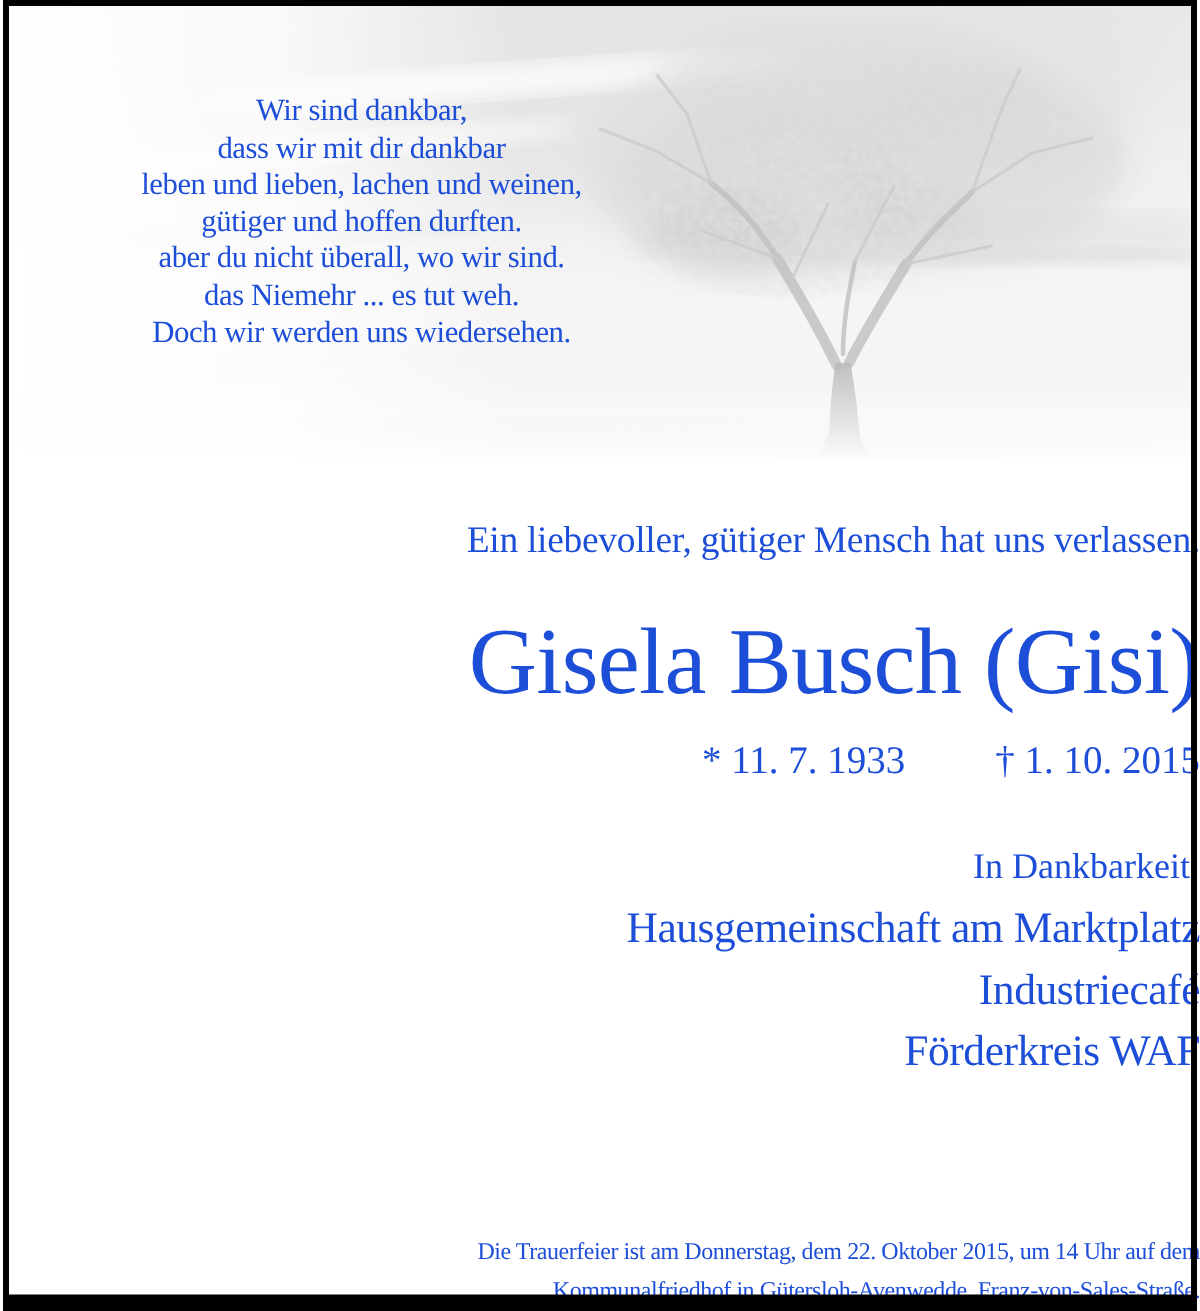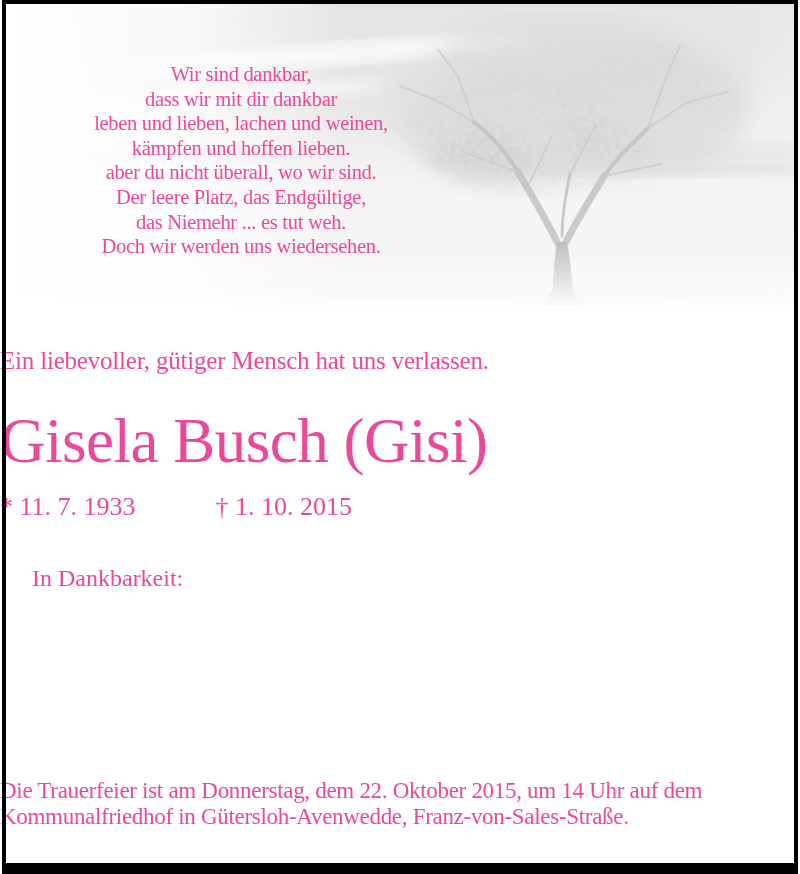--- a/index.html
+++ b/index.html
@@ -3,21 +3,21 @@
 <meta charset="utf-8">
 <style>
   html, body { margin: 0; padding: 0; background: #ffffff; }
   .page {
     position: relative;
     width: 800px;
     height: 874px;
     background: #ffffff;
     overflow: hidden;
     font-family: "Liberation Serif", "DejaVu Serif", serif;
-    color: #ec4899;
+    color: #1d4ed8;
   }
   
   .frame {
     position: absolute;
     top: 0; left: 2px; right: 2px; bottom: 0;
     border-top: 4px solid #000;
     border-left: 4px solid #000;
     border-right: 4px solid #000;
     border-bottom: 11px solid #000;
     pointer-events: none;
@@ -25,21 +25,21 @@
   }
   .photo {
     position: absolute;
     top: 4px; left: 6px; right: 6px;
     height: 302px;
     overflow: hidden;
     z-index: 0;
   }
   .photo svg { display: block; width: 100%; height: 100%; }
 
-  .textblock { position: absolute; left: 0; right: 0; text-align: left; z-index: 2; }
+  .textblock { position: absolute; left: 0; right: 0; text-align: right; z-index: 2; }
 
   .poem {
     position: absolute;
     top: 62px; left: 4px; width: 474px;
     text-align: center;
     font-size: 20.5px;
     line-height: 24.6px;
     letter-spacing: -0.3px;
     z-index: 2;
   }
@@ -50,35 +50,35 @@
   }
   .name {
     top: 405px;
     font-size: 63px;
     letter-spacing: -0.5px;
   }
   .dates {
     top: 492px;
     font-size: 26px;
   }
-  .dates .death { margin-left: 80px; }
+  .dates .death { margin-left: 60px; }
   .thanks {
     top: 565px;
     font-size: 24px;
     margin-left: 32px;
   }
   .mourners {
     top: 599px;
     font-size: 29px;
     line-height: 41px;
     letter-spacing: -0.3px;
   }
   .funeral {
-    top: 778px;
-    font-size: 23px;
+    top: 822px;
+    font-size: 16px;
     line-height: 26px;
     letter-spacing: -0.3px;
   }
 </style>
 </head>
 <body>
 
 <div class="page">
 
   <div class="photo" title="Faded black-and-white photograph of a leafless tree with a forked trunk in a bright wintry landscape">
@@ -173,37 +173,41 @@
       <rect x="0" y="0" width="340" height="302" fill="url(#fadeL)"></rect>
       <rect x="0" y="235" width="788" height="67" fill="url(#fadeB)"></rect>
       <rect x="0" y="0" width="788" height="302" fill="#ffffff" opacity="0.16"></rect>
     </svg>
   </div>
 
   <div class="poem">
     <div>Wir sind dankbar,</div>
     <div>dass wir mit dir dankbar</div>
     <div>leben und lieben, lachen und weinen,</div>
-    <div>kämpfen und hoffen lieben.</div>
+    <div>gütiger und hoffen durften.</div>
     <div>aber du nicht überall, wo wir sind.</div>
-    <div>Der leere Platz, das Endgültige,</div>
     <div>das Niemehr ... es tut weh.</div>
     <div>Doch wir werden uns wiedersehen.</div>
   </div>
 
   <div class="textblock intro">Ein liebevoller, gütiger Mensch hat uns verlassen.</div>
 
   <div class="textblock name">Gisela Busch (Gisi)</div>
 
   <div class="textblock dates">
     <span class="birth">* 11. 7. 1933</span><span class="death">† 1. 10. 2015</span>
   </div>
 
   <div class="textblock thanks">In Dankbarkeit:</div>
 
+  <div class="textblock mourners">
+    <div>Hausgemeinschaft am Marktplatz</div>
+    <div>Industriecafé</div>
+    <div>Förderkreis WAF</div>
+  </div>
 
   <div class="textblock funeral">
     <div>Die Trauerfeier ist am Donnerstag, dem 22. Oktober 2015, um 14 Uhr auf dem</div>
     <div>Kommunalfriedhof in Gütersloh-Avenwedde, Franz-von-Sales-Straße.</div>
   </div>
 
   <div class="frame"></div>
 </div>
 
 </body></html>

